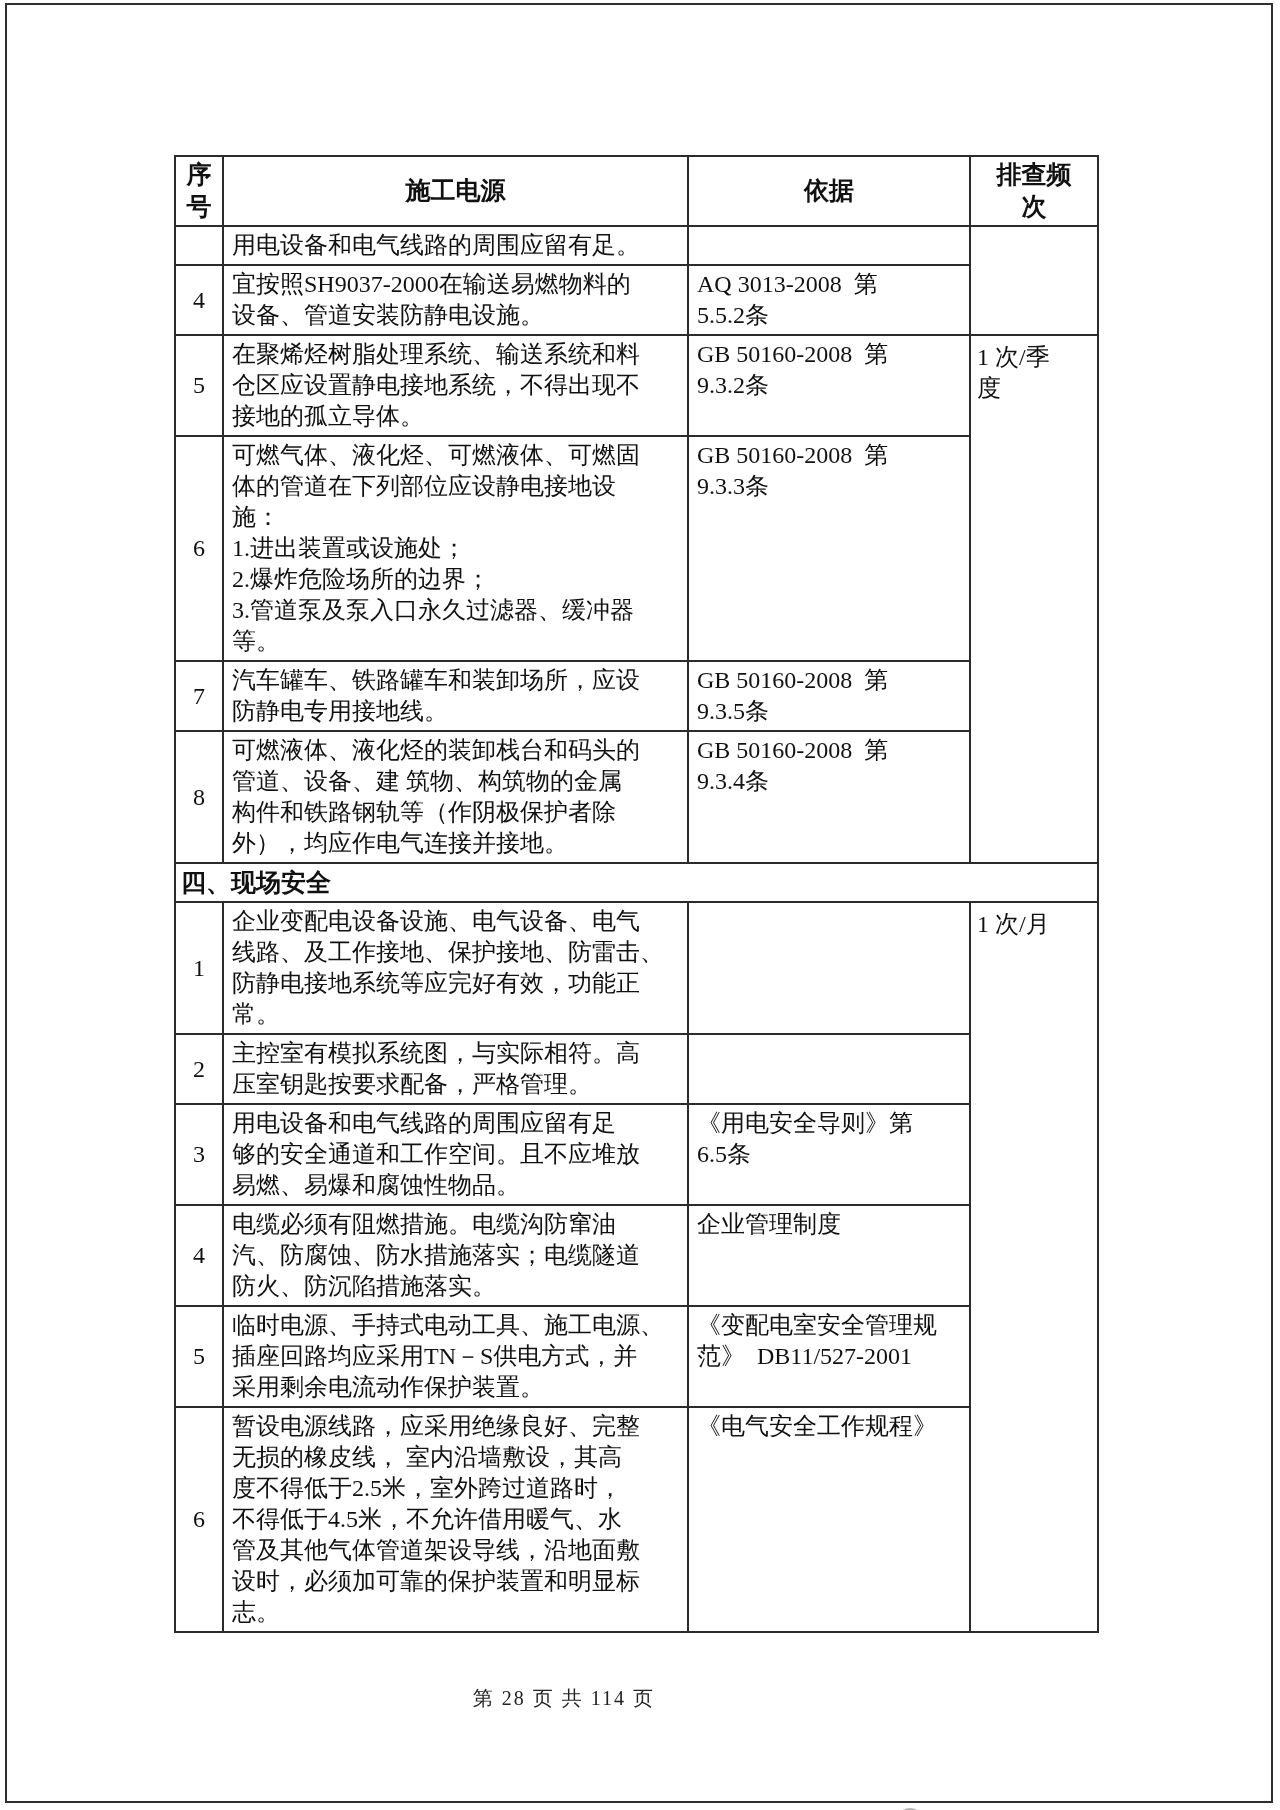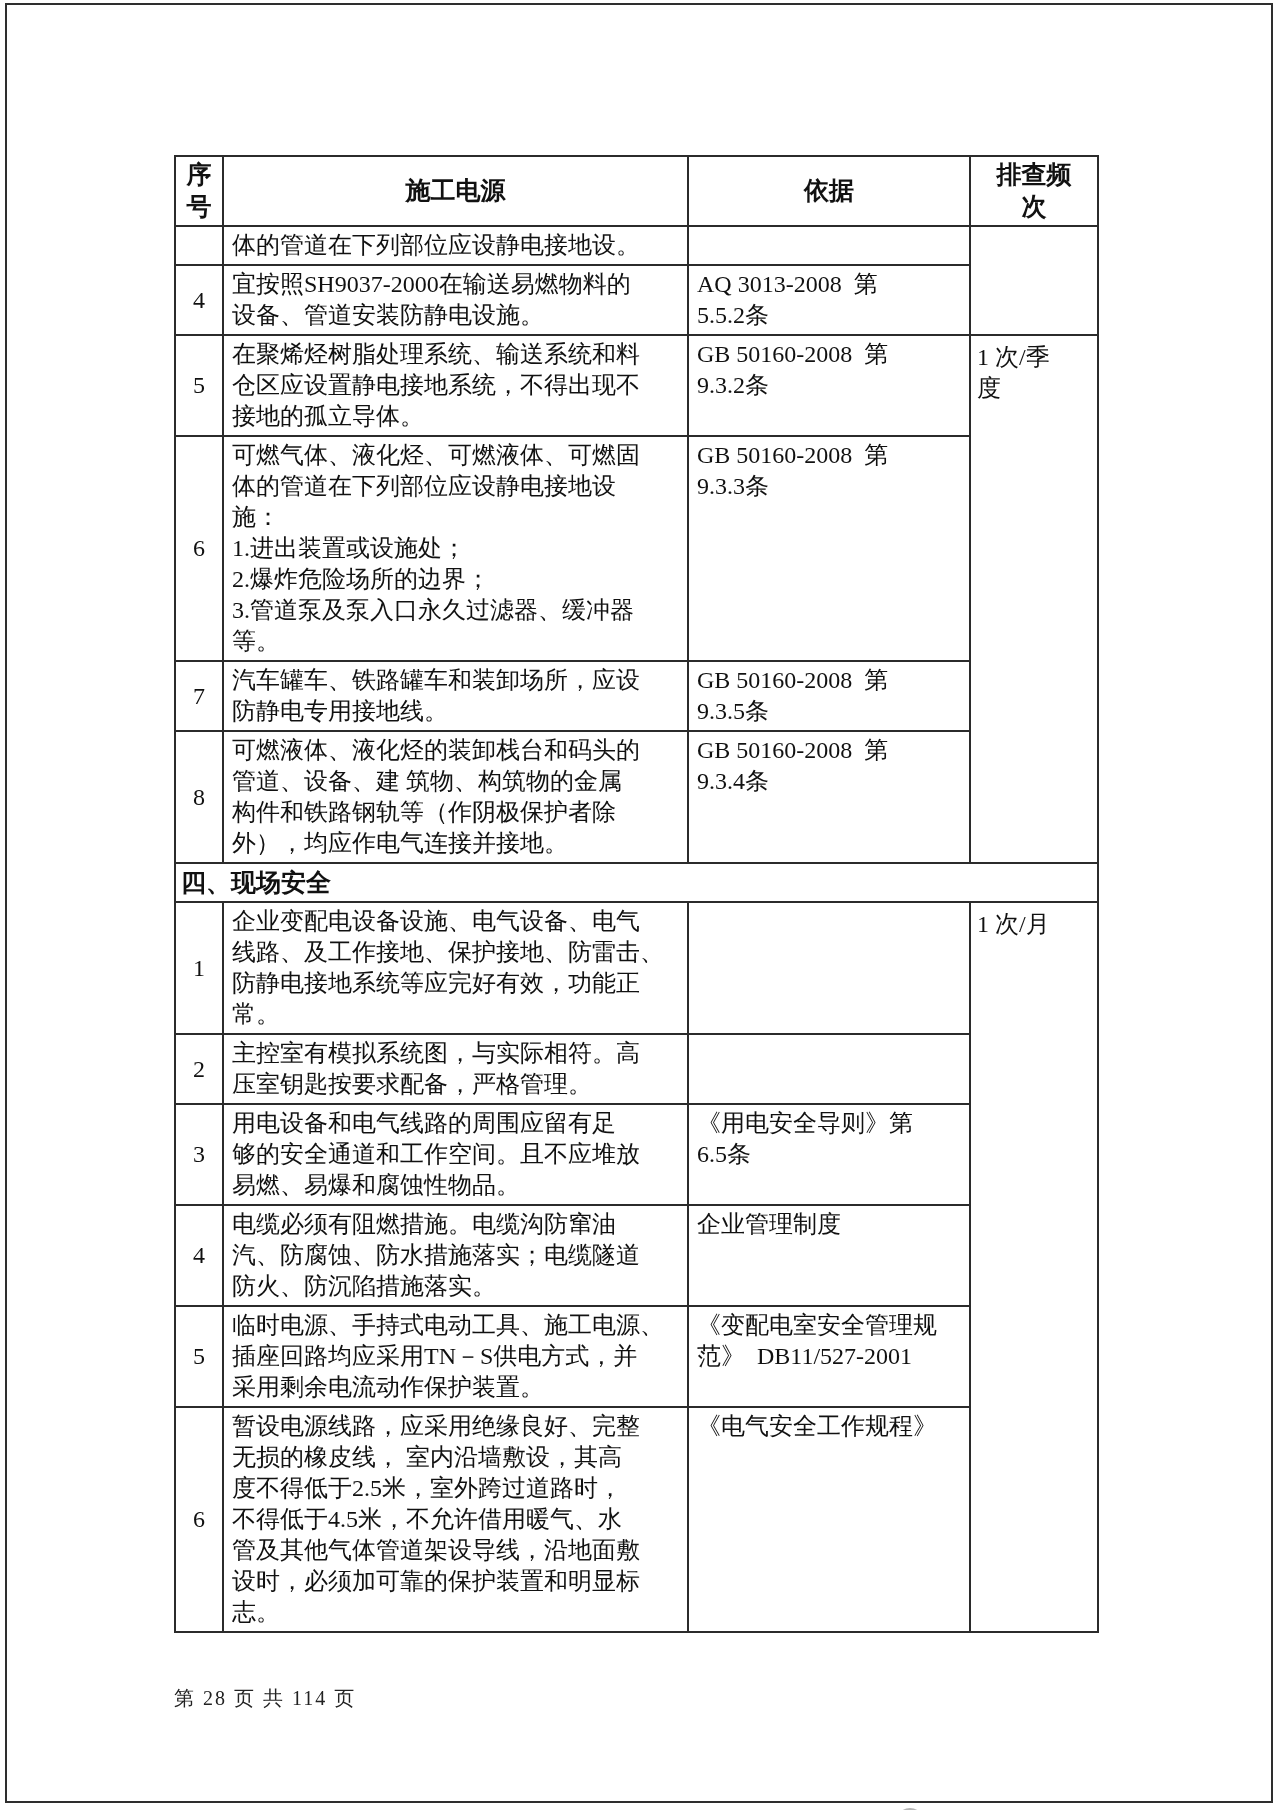--- a/index.html
+++ b/index.html
@@ -22,21 +22,21 @@
     font-size:24px;line-height:31px;padding:3px 8px;
   }
   .inspection th{
     font-size:25px;font-weight:bold;text-align:center;vertical-align:middle;
     padding:2px;line-height:32px;
   }
   td.seq{text-align:center;vertical-align:middle;padding:2px;}
   td.freq{padding:6px 6px;}
   td.section{font-weight:bold;font-size:25px;padding:2px 5px;line-height:33px;border-radius:19px;}
   .footer{
-    position:absolute;left:174px;top:1685px;width:780px;text-align:left;
+    position:absolute;left:174px;top:1685px;width:780px;text-align:center;
     font-size:20px;letter-spacing:2px;color:#222;
   }
   .watermark{
     position:absolute;right:36px;top:1806px;height:60px;
     display:flex;align-items:center;gap:14px;
   }
   .watermark .wm-text{
     font-size:42px;font-weight:bold;letter-spacing:4px;
     color:#ffffff;
     text-shadow:-2px -2px 1px #a8a8a8, 1px 1px 0 #f2f2f2;
@@ -59,21 +59,21 @@
       <tr>
     <th>序
 号</th>
     <th>施工电源</th>
     <th>依据</th>
     <th>排查频
 次</th>
   </tr>
   <tr>
     <td class="seq"></td>
-    <td>体的管道在下列部位应设静电接地设。</td>
+    <td>用电设备和电气线路的周围应留有足。</td>
     <td></td>
     <td class="freq" rowspan="2"></td>
   </tr>
   <tr>
     <td class="seq">4</td>
     <td>宜按照SH9037-2000在输送易燃物料的
 设备、管道安装防静电设施。</td>
     <td>AQ 3013-2008  第
 5.5.2条</td>
   </tr>

